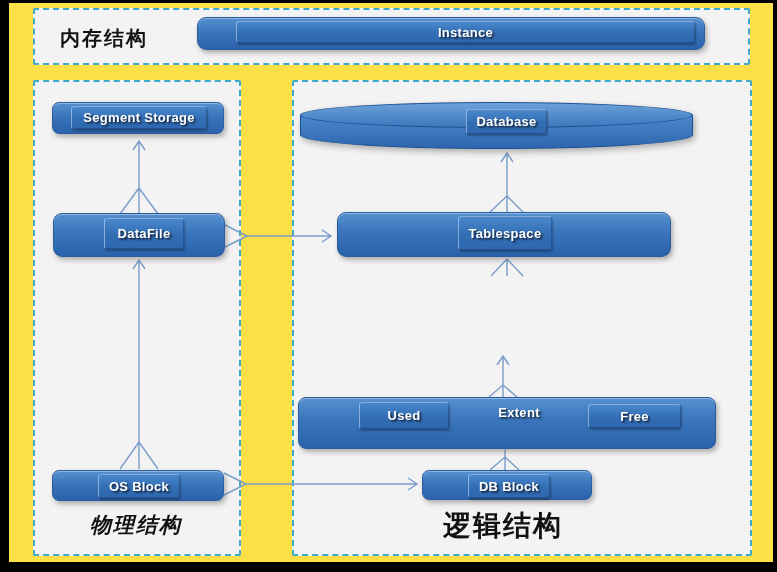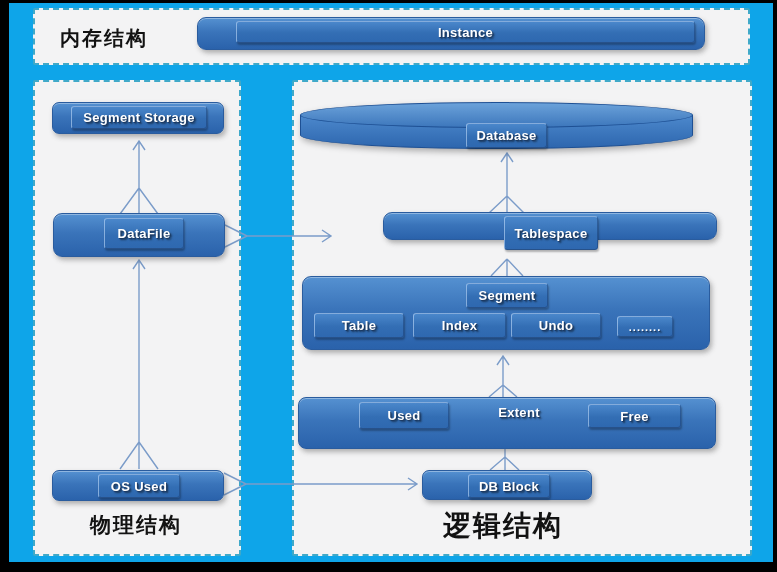--- a/index.html
+++ b/index.html
@@ -1,34 +1,34 @@
 <!DOCTYPE html>
 <html><head>
 <meta charset="utf-8">
 <style>
   html,body{margin:0;padding:0;background:#fff;}
   body{width:777px;height:572px;position:relative;font-family:"Liberation Sans",sans-serif;overflow:hidden;}
-  #stage{position:absolute;left:0;top:0;width:777px;height:572px;background:#0ea5e9;}
+  #stage{position:absolute;left:0;top:0;width:777px;height:572px;background:#fde047;}
 
   
   .edge{position:absolute;background:#000;z-index:10;}
   #edge-left{left:0;top:0;width:9px;height:572px;}
   #edge-top{left:0;top:0;width:777px;height:3px;}
   #edge-right{left:773px;top:0;width:4px;height:572px;}
   #edge-bottom{left:0;top:562px;width:777px;height:10px;}
 
   
   .panel{position:absolute;border:2px dashed #3fa9c9;background:#f3f3f4;border-radius:2px;box-sizing:border-box;}
   #panel-memory{left:33px;top:8px;width:717px;height:57px;}
   #panel-physical{left:33px;top:80px;width:208px;height:476px;}
   #panel-logical{left:292px;top:80px;width:460px;height:476px;}
 
   .cn-label{position:absolute;font-weight:bold;color:#121212;letter-spacing:2px;white-space:nowrap;z-index:4;}
   #lbl-memory{left:60px;top:25px;font-size:20px;}
-  #lbl-physical{left:90px;top:511px;font-size:21px;}
+  #lbl-physical{left:90px;top:511px;font-size:21px;font-style:italic;}
   #lbl-logical{left:443px;top:507px;font-size:28px;}
 
   
   .node{position:absolute;background:linear-gradient(180deg,#5591d1 0%,#3a74ba 45%,#2a62ab 100%);
         border:1px solid #2a5c9e;border-radius:9px;
         box-shadow:2px 3px 5px rgba(90,90,90,.45), inset 0 1px 0 rgba(255,255,255,.35);
         box-sizing:border-box;z-index:3;}
   .chip{position:absolute;background:linear-gradient(180deg,#4a87cb 0%,#336eb4 55%,#2e68b0 100%);
         border:1px solid rgba(205,228,255,.55);border-right-color:rgba(25,55,105,.45);
         border-bottom-color:rgba(18,48,95,.6);border-radius:3px;
@@ -50,23 +50,23 @@
   #node-os-block .chip{left:45px;top:3px;width:82px;height:24px;}
 
   
   #cylinder{position:absolute;left:300px;top:102px;width:393px;height:48px;z-index:2;
             filter:drop-shadow(2px 3px 3px rgba(0,0,0,.30));}
   #cyl-body{position:absolute;left:0;top:13px;width:100%;height:34px;box-sizing:border-box;
             background:linear-gradient(180deg,#4c88cc,#2d66ae);border:1px solid #1e5094;
             border-radius:0 0 50% 50% / 0 0 14px 14px;}
   #cyl-top{position:absolute;left:0;top:0;width:100%;height:26px;box-sizing:border-box;
            background:linear-gradient(180deg,#6ba2da,#3d77bc);border:1px solid #1e5094;border-radius:50%;}
-  #chip-database{left:466px;top:123px;width:81px;height:25px;position:absolute;z-index:3;text-align:right;}
+  #chip-database{left:466px;top:109px;width:81px;height:25px;position:absolute;z-index:3;text-align:right;}
 
-  #node-tablespace{left:337px;top:212px;width:334px;height:28px;margin-left:46px;}
+  #node-tablespace{left:337px;top:212px;width:334px;height:45px;}
   #node-tablespace .chip{left:120px;top:3px;width:94px;height:34px;}
 
   #node-segment{left:302px;top:276px;width:408px;height:74px;}
   #node-segment .chip-title{left:163px;top:6px;width:82px;height:25px;}
   #chip-table{left:11px;top:36px;width:90px;height:25px;}
   #chip-index{left:110px;top:36px;width:93px;height:25px;}
   #chip-undo{left:208px;top:36px;width:90px;height:25px;}
   #chip-dots{left:314px;top:39px;width:56px;height:21px;}
   #chip-dots .ntext{font-size:11px;letter-spacing:1px;}
 
@@ -126,55 +126,38 @@
   </div>
 
   <div class="node" id="node-datafile">
     <div class="chip">
       <span class="ntext">DataFile</span>
     </div>
   </div>
 
   <div class="node" id="node-os-block">
     <div class="chip">
-      <span class="ntext">OS Used</span>
+      <span class="ntext">OS Block</span>
     </div>
   </div>
 
   <div id="cylinder">
     <div id="cyl-body"></div>
     <div id="cyl-top"></div>
   </div>
   <div class="chip" id="chip-database">
     <span class="ntext">Database</span>
   </div>
 
   <div class="node" id="node-tablespace">
     <div class="chip">
       <span class="ntext">Tablespace</span>
     </div>
   </div>
 
-  <div class="node" id="node-segment">
-    <div class="chip chip-title">
-      <span class="ntext">Segment</span>
-    </div>
-    <div class="chip" id="chip-table">
-      <span class="ntext">Table</span>
-    </div>
-    <div class="chip" id="chip-index">
-      <span class="ntext">Index</span>
-    </div>
-    <div class="chip" id="chip-undo">
-      <span class="ntext">Undo</span>
-    </div>
-    <div class="chip" id="chip-dots">
-      <span class="ntext">........</span>
-    </div>
-  </div>
 
   <div class="node" id="node-extent">
     <div class="chip" id="chip-used">
       <span class="ntext">Used</span>
     </div>
     <span class="ntext" id="extent-text">Extent</span>
     <div class="chip" id="chip-free">
       <span class="ntext">Free</span>
     </div>
   </div>

